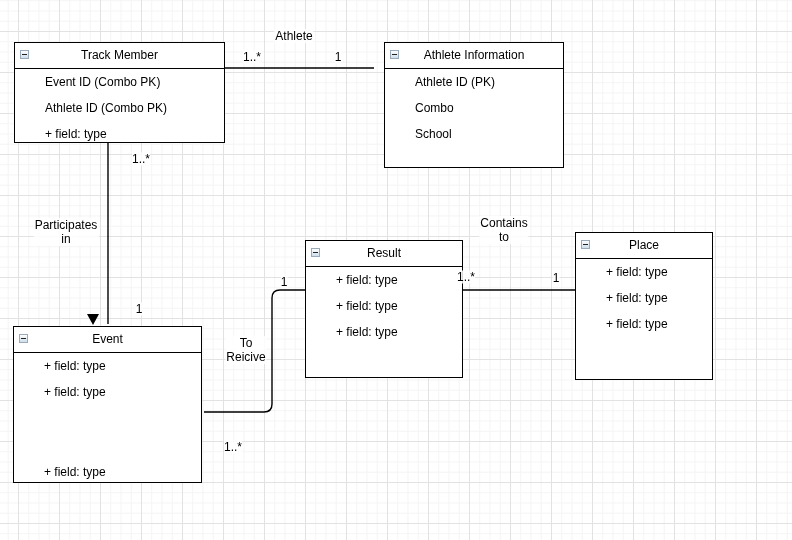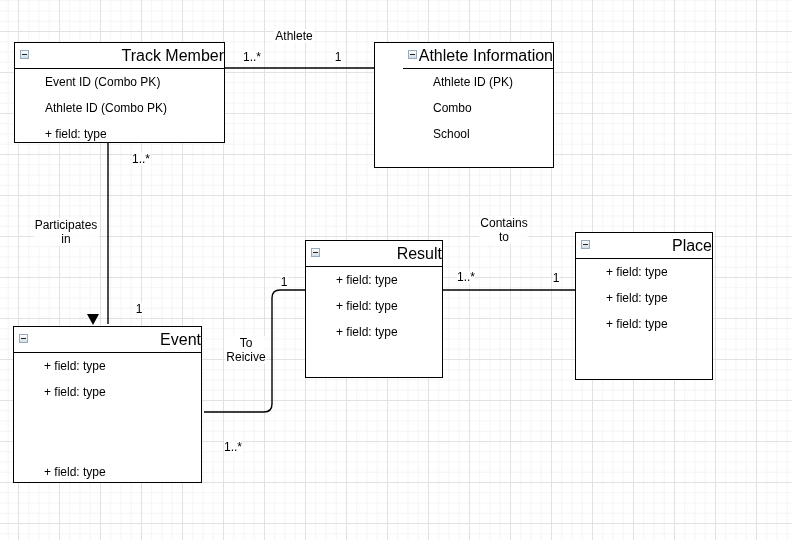--- a/index.html
+++ b/index.html
@@ -14,22 +14,22 @@
       linear-gradient(90deg, #f4f4f4 1px, transparent 1px);
     background-size:41px 41px, 41px 41px, 10.25px 10.25px, 10.25px 10.25px;
     background-position:18px 31px;
   }
   #edges{position:absolute;left:0;top:0;z-index:1;}
   .entity{
     position:absolute;z-index:2;background:#fff;border:1.6px solid #000;
     box-sizing:border-box;
   }
   .entity-title{
-    position:relative;height:25px;line-height:25px;text-align:right;
-    font-size:16px;border-bottom:1.6px solid #000;white-space:nowrap;
+    position:relative;height:25px;line-height:25px;text-align:center;
+    font-size:12px;border-bottom:1.6px solid #000;white-space:nowrap;
   }
   .collapse-icon{
     position:absolute;left:5px;top:7px;width:9px;height:9px;box-sizing:border-box;
     border:1px solid #98aabb;background:linear-gradient(#fdfefe,#cfdeea);
   }
   .collapse-icon::before{
     content:"";position:absolute;left:1px;right:1px;top:3px;height:1px;background:#222;
   }
   .entity-fields{position:relative;margin-left:24px;}
   .field{
@@ -64,21 +64,21 @@
     <span class="collapse-icon"></span>
     <span>Track Member</span>
   </div>
   <div class="entity-fields">
     <div class="field">Event ID (Combo PK)</div>
     <div class="field">Athlete ID (Combo PK)</div>
     <div class="field">+ field: type</div>
   </div>
 </div>
 
-<div class="entity" style="left:374px;top:42px;width:180px;height:126px;padding-left:28px;">
+<div class="entity" style="left:384px;top:42px;width:180px;height:126px;">
   <div class="entity-title">
     <span class="collapse-icon"></span>
     <span>Athlete Information</span>
   </div>
   <div class="entity-fields">
     <div class="field">Athlete ID (PK)</div>
     <div class="field">Combo</div>
     <div class="field">School</div>
   </div>
 </div>
@@ -88,21 +88,21 @@
     <span class="collapse-icon"></span>
     <span>Event</span>
   </div>
   <div class="entity-fields">
     <div class="field">+ field: type</div>
     <div class="field">+ field: type</div>
     <div class="field gap">+ field: type</div>
   </div>
 </div>
 
-<div class="entity" style="left:305px;top:240px;width:138px;height:138px;">
+<div class="entity" style="left:305px;top:240px;width:158px;height:138px;">
   <div class="entity-title">
     <span class="collapse-icon"></span>
     <span>Result</span>
   </div>
   <div class="entity-fields">
     <div class="field">+ field: type</div>
     <div class="field">+ field: type</div>
     <div class="field">+ field: type</div>
   </div>
 </div>

